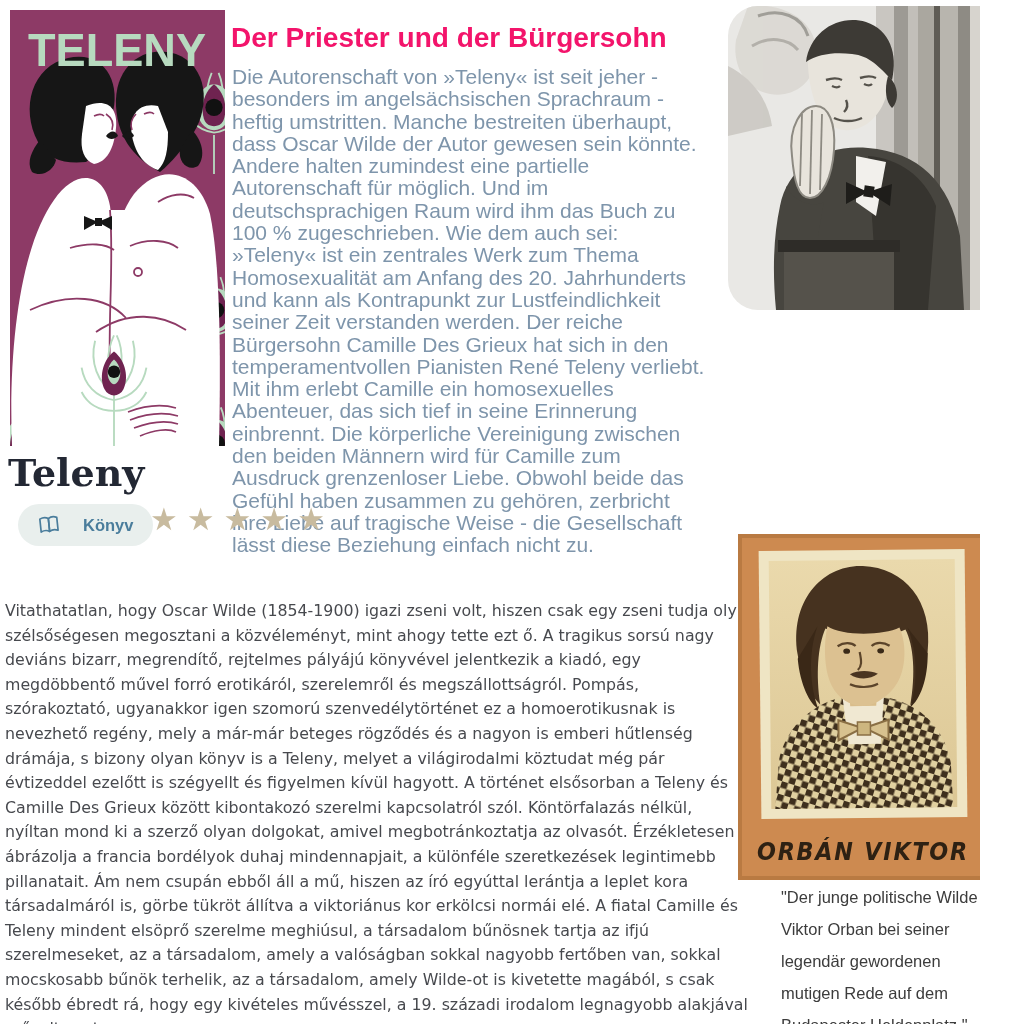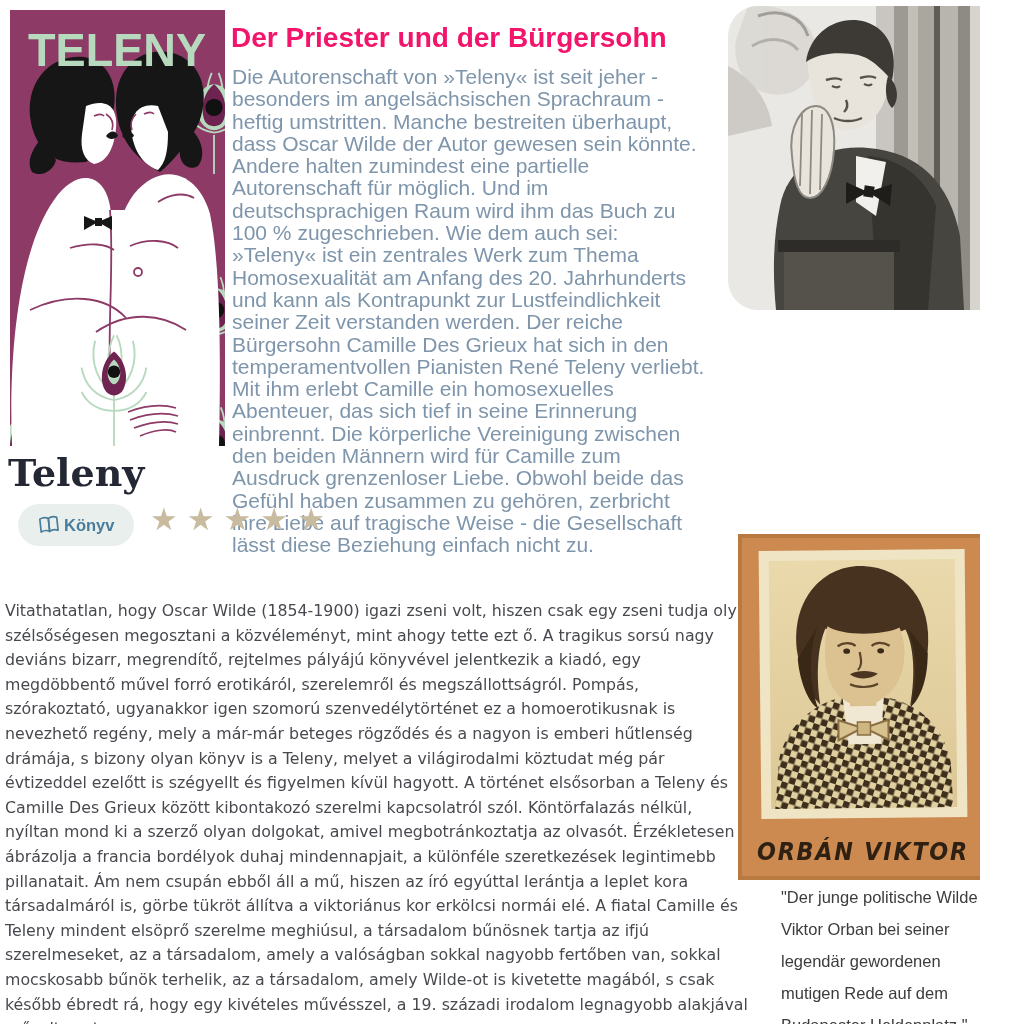--- a/index.html
+++ b/index.html
@@ -21,21 +21,21 @@
           border-radius:30px;overflow:hidden;}
   .priest-caption{position:absolute;left:731px;top:350px;width:280px;
                   font-family:"DejaVu Sans",sans-serif;
                   font-size:18.5px;line-height:27px;color:#54575c;}
 
   
   .book-title{position:absolute;left:8px;top:450px;
               font-family:"DejaVu Serif","Liberation Serif",serif;
               font-size:38px;font-weight:bold;color:#232834;}
   .badge{position:absolute;left:18px;top:504px;height:42px;
-         display:flex;align-items:center;gap:4px;padding:0 20px;
+         display:flex;align-items:center;gap:23px;padding:0 20px;
          background:#e9efed;border-radius:21px;cursor:pointer;}
   .badge .lbl{font-size:16.5px;font-weight:600;color:#4a7d9c;}
   .stars{position:absolute;left:150px;top:501px;
          font-size:31px;letter-spacing:9px;color:#c8bb9f;cursor:pointer;
          font-family:"DejaVu Sans",sans-serif;}
 
   
   .review{position:absolute;left:5px;top:599px;width:744px;
           font-family:"DejaVu Sans",sans-serif;
           font-size:15.8px;line-height:24.6px;color:#47494e;}

